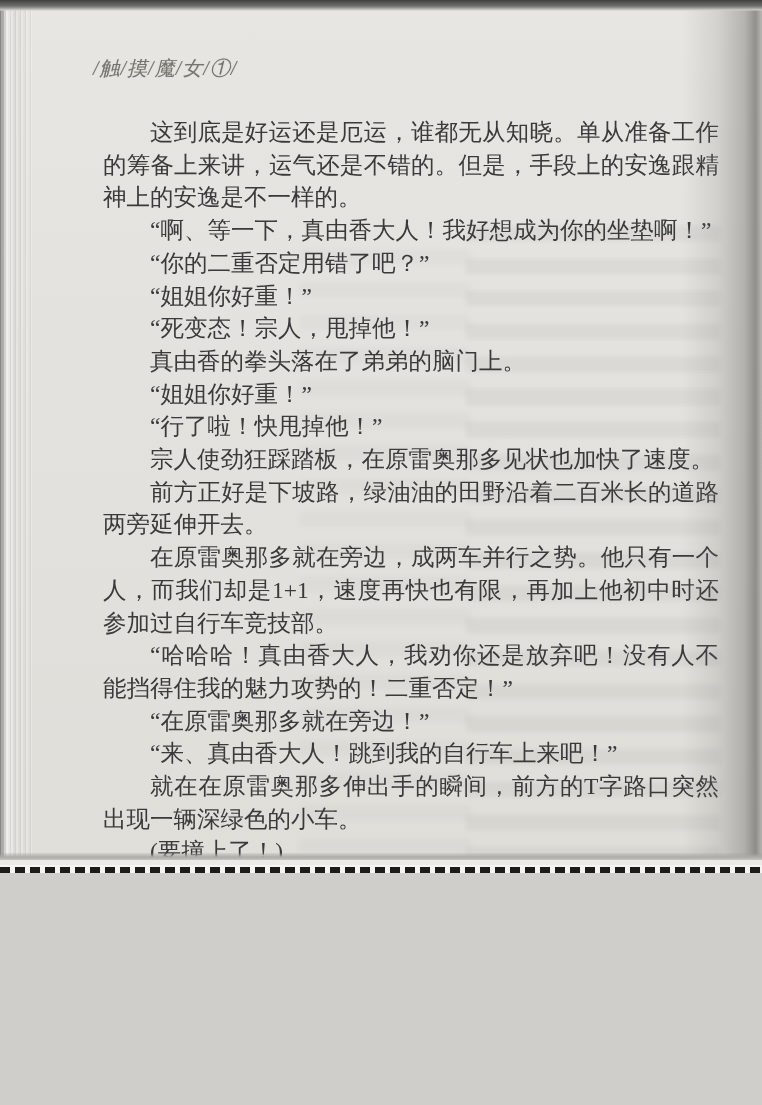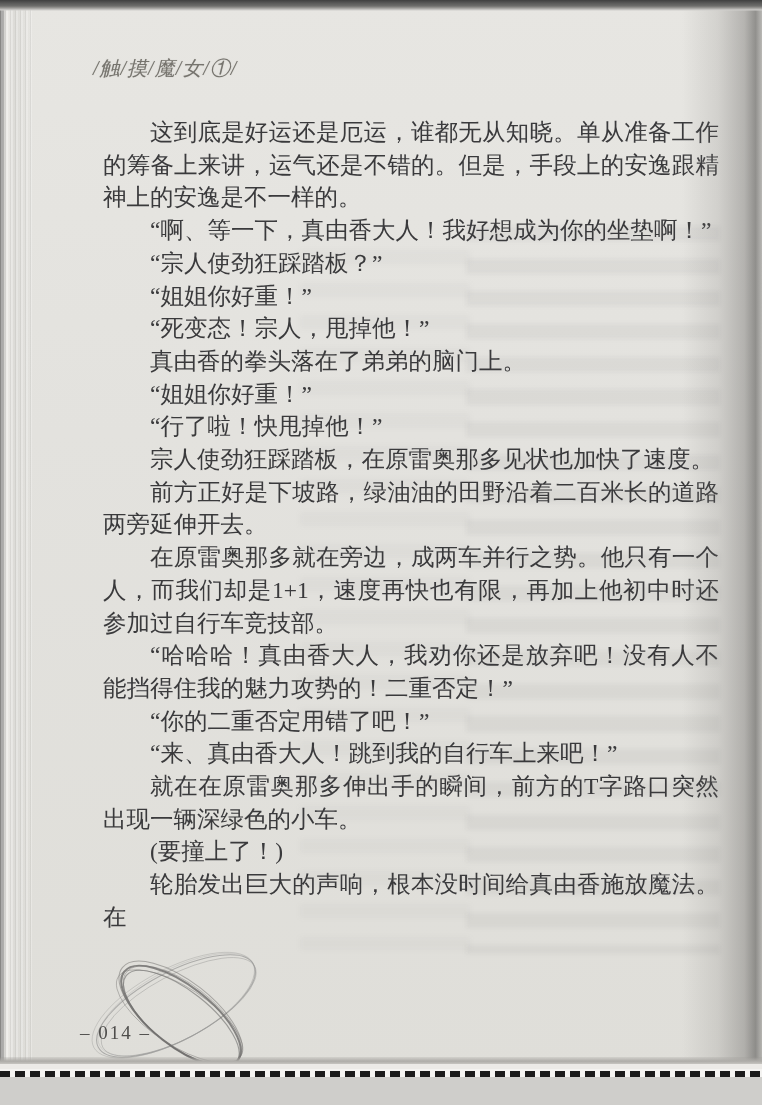--- a/index.html
+++ b/index.html
@@ -9,21 +9,21 @@
     --pagenum-ink:#4e4d4b;
   }
   *{box-sizing:border-box;}
   html,body{margin:0;padding:0;}
   body{
     width:762px;height:1105px;overflow:hidden;
     font-family:"Liberation Serif","DejaVu Serif",serif;
     background:#cfcecb;
   }
   .scan{
-    position:relative;width:762px;height:1077px;overflow:hidden;
+    position:relative;width:762px;height:873px;overflow:hidden;
     background:linear-gradient(to bottom,#e7e6e2 0%,var(--paper) 40%,#dfded9 100%);
   }
   
   .top-edge{
     position:absolute;top:0;left:0;width:762px;height:11px;
     background:linear-gradient(to bottom,#3f3f3f 0,#585857 3px,#6e6e6c 6px,#9b9a97 8px,#cfcecb 10px,rgba(0,0,0,0) 11px);
   }
   .left-edge{
     position:absolute;top:0;left:0;width:32px;height:1105px;
     background:
@@ -103,31 +103,31 @@
 <div class="scan">
 
   <div class="ghost-bleed"></div>
   <div class="ghost-bleed2"></div>
 
   <div class="running-header">/触/摸/魔/女/①/</div>
 
   <div class="body-text">
       <p class="para">这到底是好运还是厄运，谁都无从知晓。单从准备工作的筹备上来讲，运气还是不错的。但是，手段上的安逸跟精神上的安逸是不一样的。</p>
       <p class="para">“啊、等一下，真由香大人！我好想成为你的坐垫啊！”</p>
-      <p class="para">“宗人使劲狂踩踏板？”</p>
+      <p class="para">“你的二重否定用错了吧？”</p>
       <p class="para">“姐姐你好重！”</p>
       <p class="para">“死变态！宗人，甩掉他！”</p>
       <p class="para">真由香的拳头落在了弟弟的脑门上。</p>
       <p class="para">“姐姐你好重！”</p>
       <p class="para">“行了啦！快甩掉他！”</p>
       <p class="para">宗人使劲狂踩踏板，在原雷奥那多见状也加快了速度。</p>
       <p class="para">前方正好是下坡路，绿油油的田野沿着二百米长的道路两旁延伸开去。</p>
       <p class="para">在原雷奥那多就在旁边，成两车并行之势。他只有一个人，而我们却是1+1，速度再快也有限，再加上他初中时还参加过自行车竞技部。</p>
       <p class="para">“哈哈哈！真由香大人，我劝你还是放弃吧！没有人不能挡得住我的魅力攻势的！二重否定！”</p>
-      <p class="para">“你的二重否定用错了吧！”</p>
+      <p class="para">“在原雷奥那多就在旁边！”</p>
       <p class="para">“来、真由香大人！跳到我的自行车上来吧！”</p>
       <p class="para">就在在原雷奥那多伸出手的瞬间，前方的T字路口突然出现一辆深绿色的小车。</p>
       <p class="para">(要撞上了！)</p>
       <p class="para">轮胎发出巨大的声响，根本没时间给真由香施放魔法。在</p>
     </div>
 
   <svg class="swirl" width="200" height="152" viewBox="0 0 200 152">
     <g fill="none" stroke="#9a9a98" transform="rotate(-28 100 72)">
       <ellipse cx="100" cy="72" rx="88" ry="34" stroke-width="1" opacity="0.75"></ellipse>
       <ellipse cx="102" cy="74" rx="86" ry="32" stroke-width="0.8" opacity="0.55"></ellipse>

